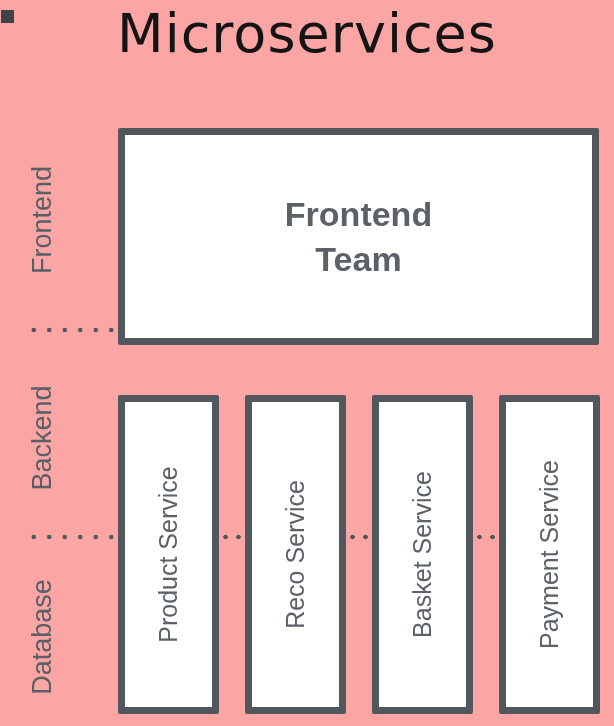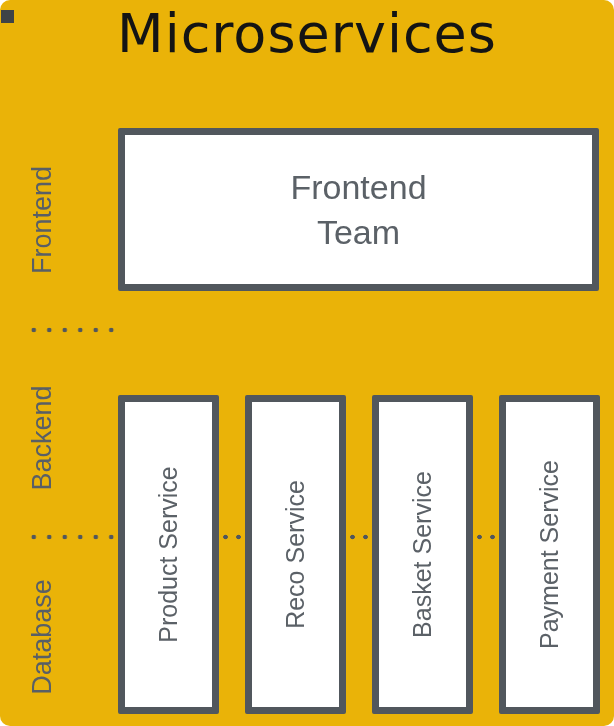--- a/index.html
+++ b/index.html
@@ -1,22 +1,21 @@
 <!DOCTYPE html>
 <html><head>
 <meta charset="utf-8">
 <style>
   html,body{margin:0;padding:0;background:#ffffff;}
   .page{
     position:relative;
     width:614px;height:726px;
-    background:#eab308;
+    background:#fca5a5;
     font-family:"Liberation Sans","DejaVu Sans",sans-serif;
     overflow:hidden;
-    border-radius:10px;
   }
   .corner-mark{
     position:absolute;left:1px;top:10px;width:13px;height:13px;
     background:#3f4347;
   }
   .title{
     position:absolute;left:0;right:0;top:4px;
     text-align:center;
     font-family:cursive,"DejaVu Sans",sans-serif;
     font-size:54px;line-height:1.1;
@@ -26,21 +25,21 @@
   }
   .box{
     position:absolute;
     box-sizing:border-box;
     border:7px solid #51575d;
     border-radius:2px;
     background:#ffffff;
     display:flex;align-items:center;justify-content:center;
   }
   .frontend-team{
-    left:118px;top:128px;width:481px;height:163px;
+    left:118px;top:128px;width:481px;height:217px;font-weight:bold;
   }
   .frontend-team .label{
     font-size:34px;line-height:1.32;color:#5b6167;
     text-align:center;width:220px;
   }
   .aggregation{
     left:118px;top:318px;width:481px;height:59px;
   }
   .aggregation .label{
     font-size:20px;color:#6b7178;white-space:nowrap;

